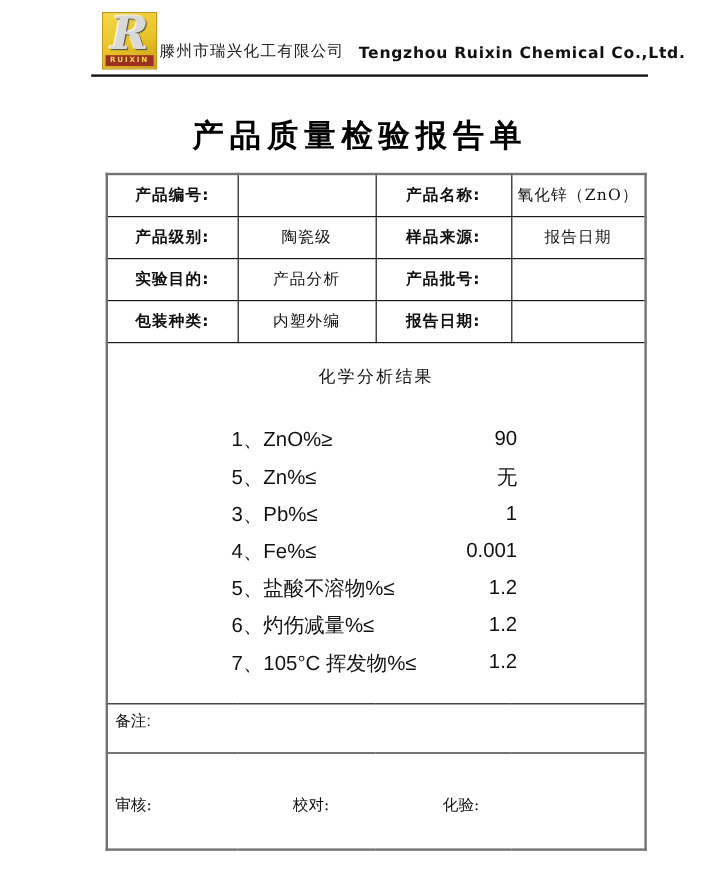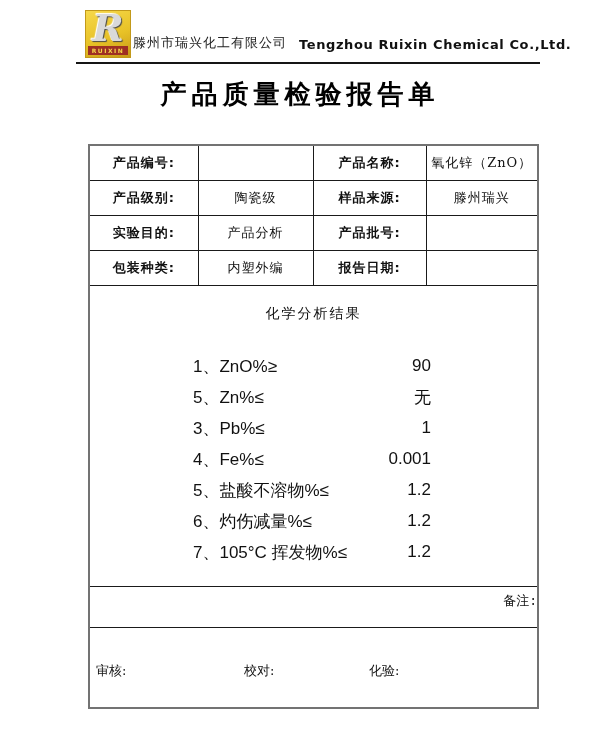--- a/index.html
+++ b/index.html
@@ -81,21 +81,21 @@
     top: 62px;
     width: 464px;
     height: 2px;
     background: #151515;
   }
 
   
   .title {
     position: absolute;
     left: 0;
-    top: 77px;
+    top: 96px;
     width: 100%;
     text-align: center;
     font-size: 26px;
     font-weight: bold;
     letter-spacing: 5px;
     color: #000;
   }
 
   
   .report-table {
@@ -146,23 +146,22 @@
     font-family: Liberation Sans, sans-serif;
     font-size: 17px;
   }
   .analysis-item .a-label { text-align: left; white-space: nowrap; }
   .analysis-item .a-value { text-align: center; white-space: nowrap; }
 
   
   td.remarks-cell { height: 40px; vertical-align: top; text-align: left; }
   .remarks-label {
     padding: 5px 0 0 6px;
-    font-family: Liberation Mono, monospace;
-    font-size: 13px;
-    text-align: right;
+    font-family: Liberation Sans, sans-serif;
+    font-size: 13px;
   }
 
   
   td.sig-cell { height: 79px; vertical-align: top; text-align: left; }
   .sig-inner {
     display: flex;
     padding: 34px 0 0 6px;
     font-family: "DejaVu Serif", "Liberation Serif", serif;
     font-size: 13px;
   }
@@ -198,21 +197,21 @@
       <tr class="info-row">
         <td class="lbl">产品编号:</td>
         <td class="val"></td>
         <td class="lbl">产品名称:</td>
         <td class="val">氧化锌（ZnO）</td>
       </tr>
       <tr class="info-row">
         <td class="lbl">产品级别:</td>
         <td class="val">陶瓷级</td>
         <td class="lbl">样品来源:</td>
-        <td class="val">滕州瑞兴</td>
+        <td class="val">报告日期</td>
       </tr>
       <tr class="info-row">
         <td class="lbl">实验目的:</td>
         <td class="val">产品分析</td>
         <td class="lbl">产品批号:</td>
         <td class="val"></td>
       </tr>
       <tr class="info-row">
         <td class="lbl">包装种类:</td>
         <td class="val">内塑外编</td>

